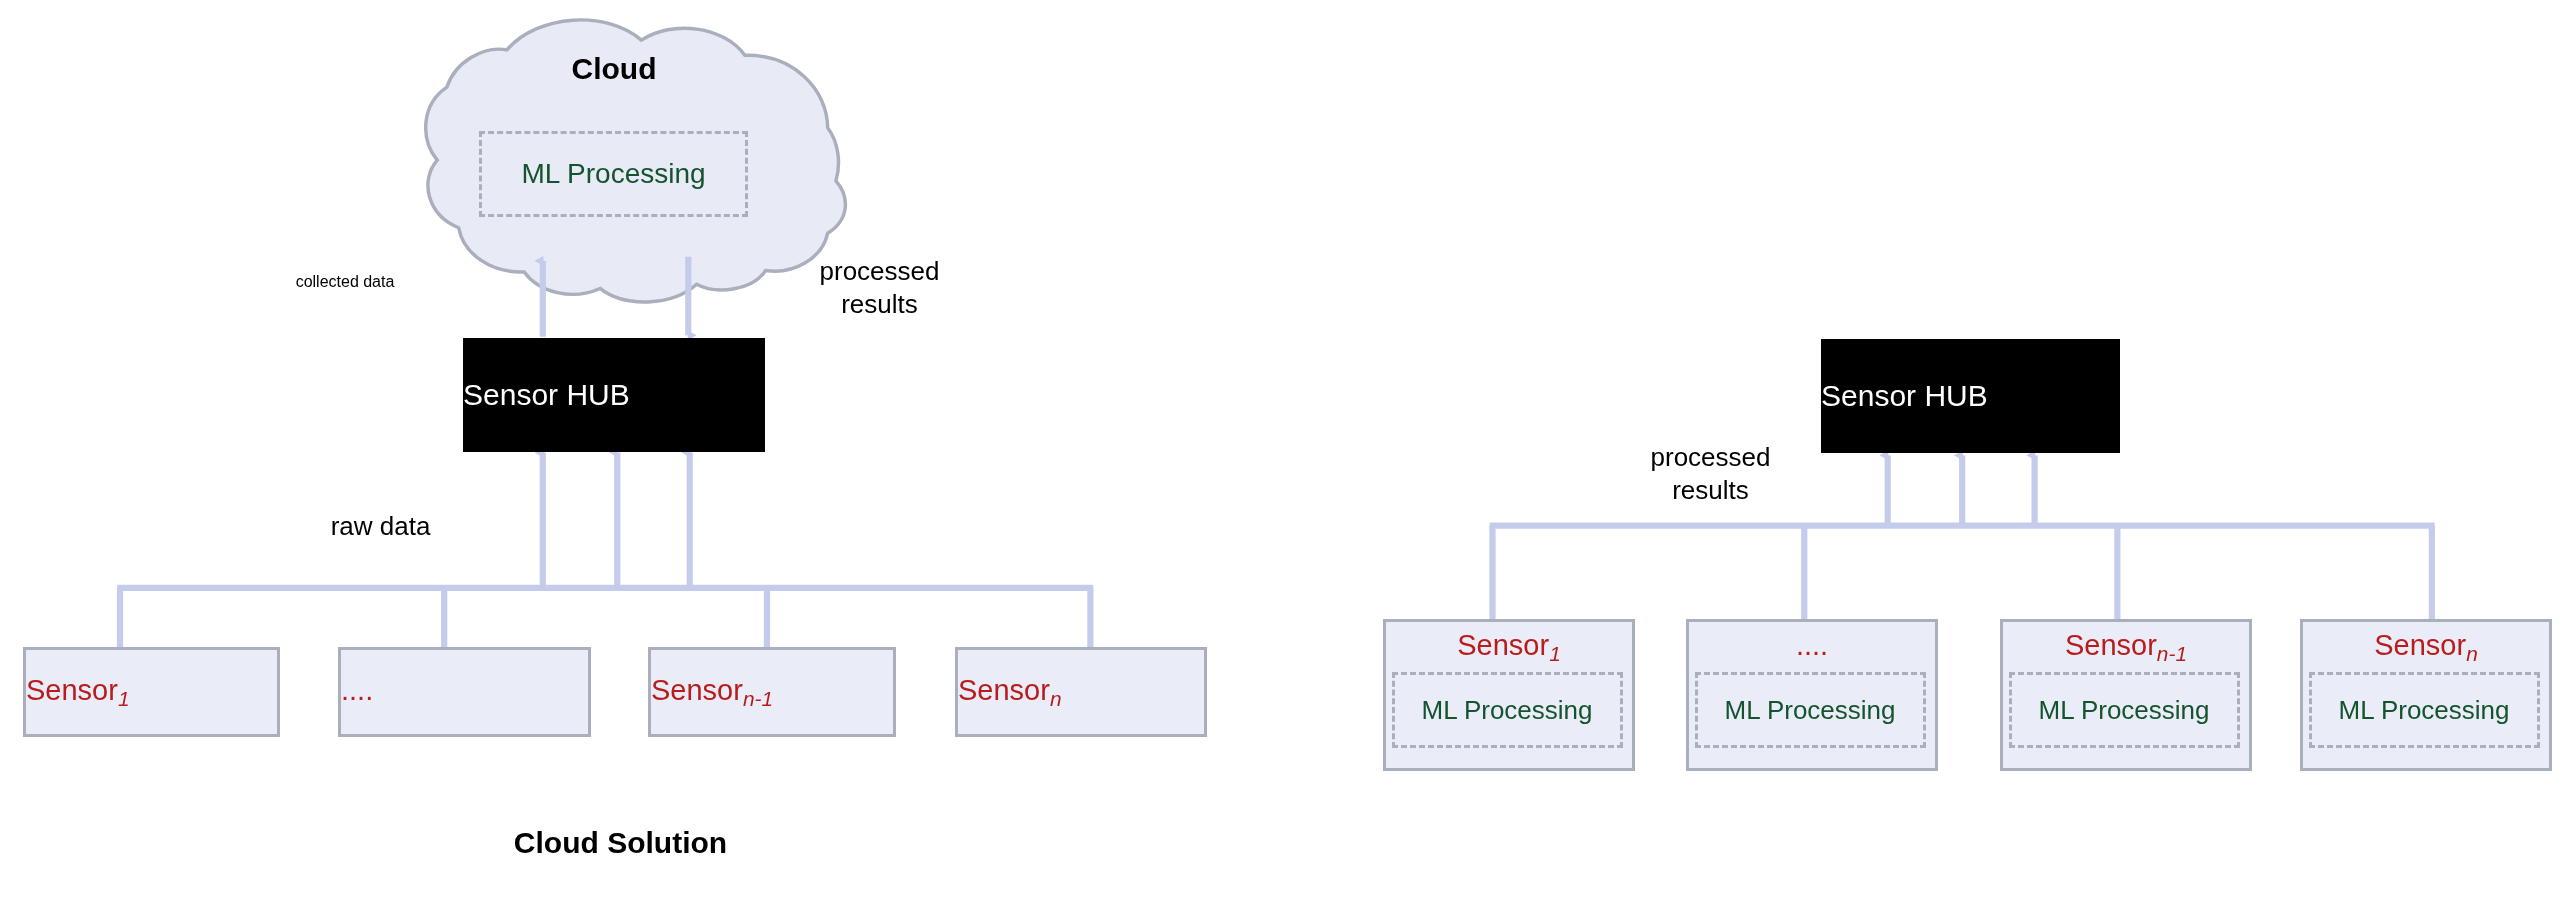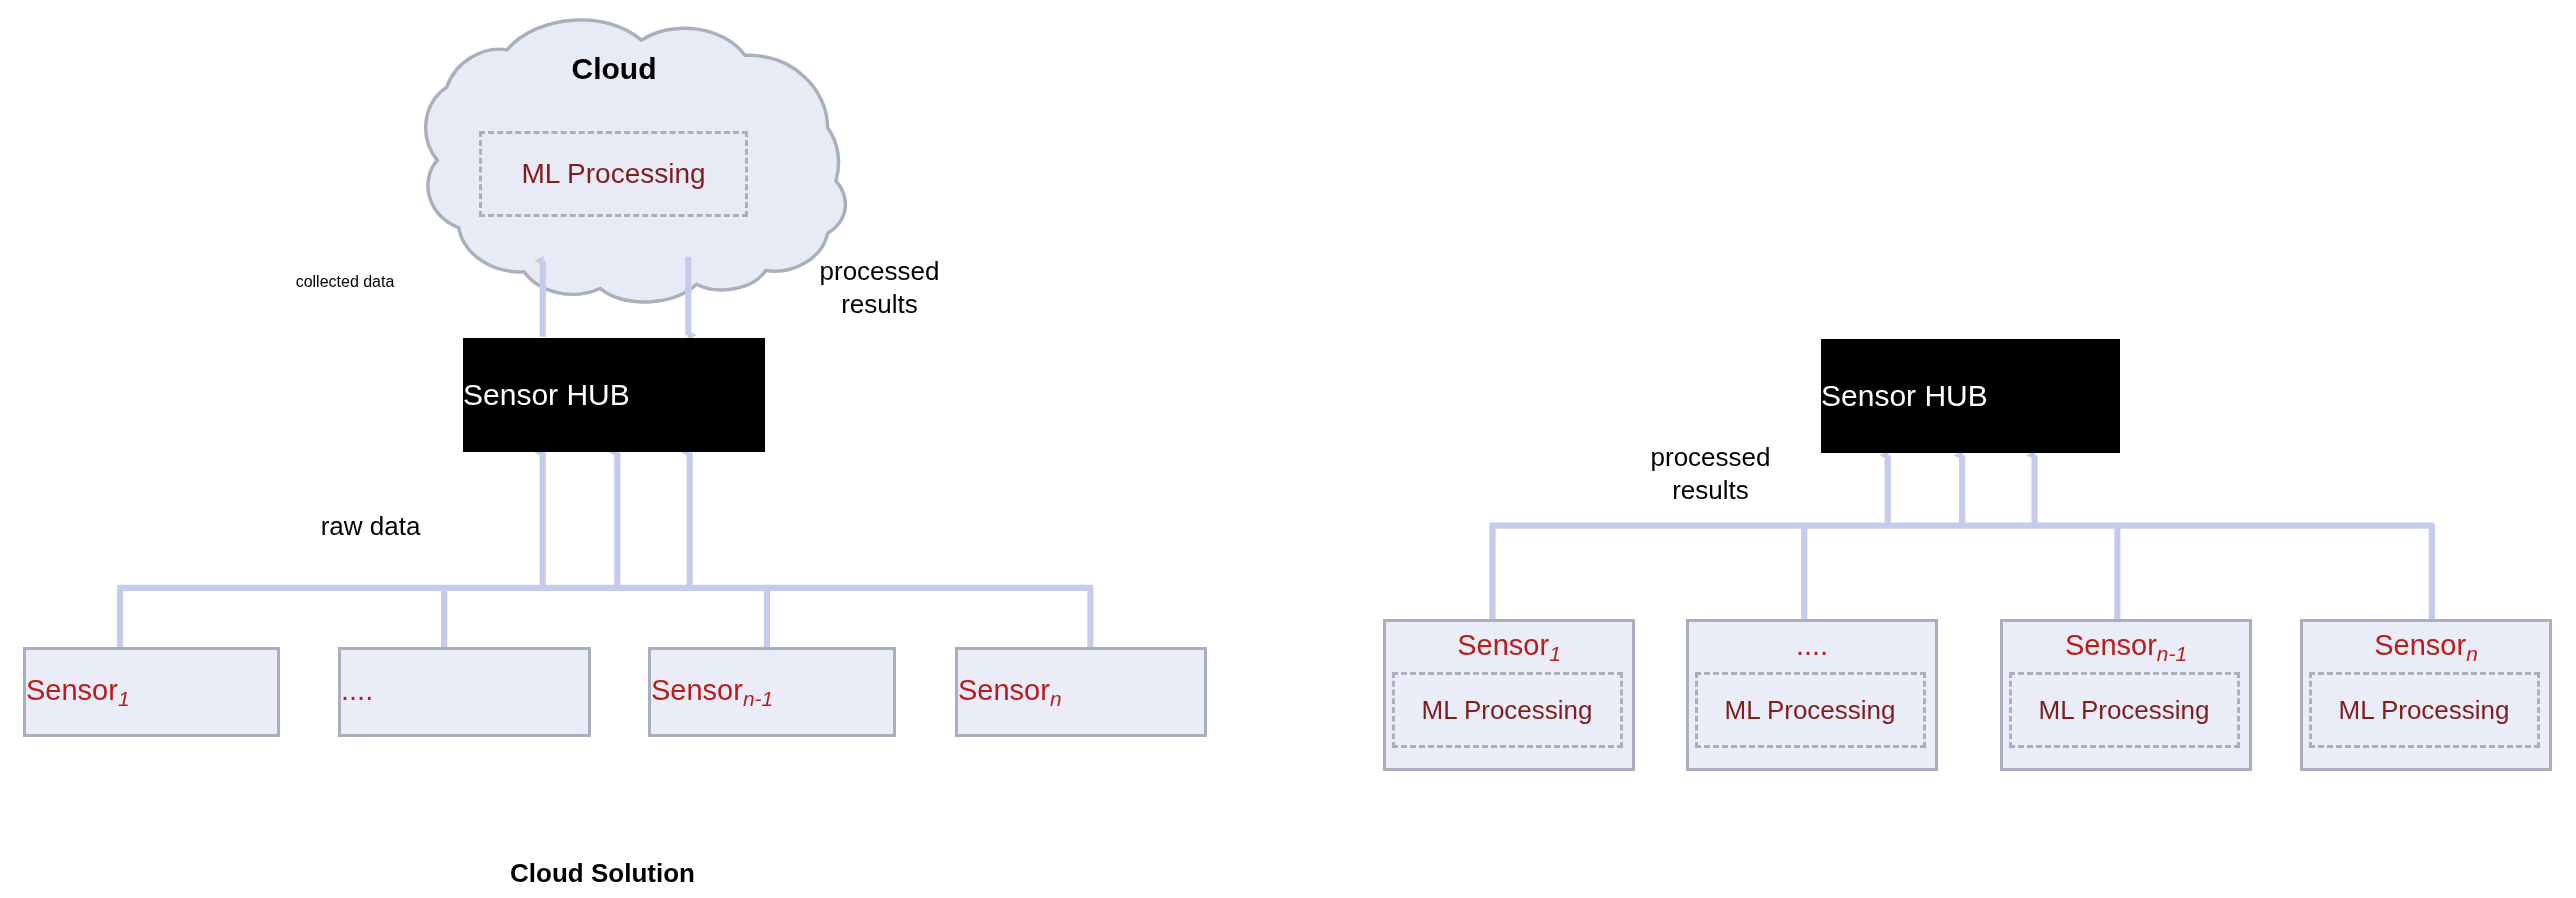--- a/index.html
+++ b/index.html
@@ -49,21 +49,21 @@
     line-height: 1.25;
   }
   .ml-dashed {
     position: absolute;
     box-sizing: border-box;
     border: 3.4px dashed #A9AFBC;
     display: flex;
     align-items: center;
     justify-content: center;
     text-align: center;
-    color: #7f1d1d;
+    color: #14532d;
   }
   .caption {
     position: absolute;
     font-weight: bold;
     color: #000000;
     text-align: center;
     white-space: nowrap;
   }
   .sensor-label {
     font-size: 29px;
@@ -154,36 +154,36 @@
 
   <div class="node hub-box" style="left:463px; top:338px; width:302px; height:114px;">
     <span class="hub-label">Sensor HUB</span>
   </div>
 
   <div class="label-text" style="left:228px; top:272px; width:234px; font-size:16px;">collected data</div>
 
   <div class="label-text" style="left:769px; top:255px; width:221px; font-size:26px;">processed
 results</div>
 
-  <div class="label-text" style="left:274px; top:510px; width:193px; font-size:26px;">raw data</div>
+  <div class="label-text" style="left:284px; top:510px; width:193px; font-size:26px;">raw data</div>
 
   <div class="node sensor-box" style="left:23px; top:647px; width:257px; height:90px;">
     <span class="sensor-label"><span>Sensor</span><sub>1</sub></span>
   </div>
   <div class="node sensor-box" style="left:338px; top:647px; width:253px; height:90px;">
     <span class="sensor-label"><span>....</span><sub></sub></span>
   </div>
   <div class="node sensor-box" style="left:648px; top:647px; width:248px; height:90px;">
     <span class="sensor-label"><span>Sensor</span><sub>n-1</sub></span>
   </div>
   <div class="node sensor-box" style="left:955px; top:647px; width:252px; height:90px;">
     <span class="sensor-label"><span>Sensor</span><sub>n</sub></span>
   </div>
 
-  <div class="caption" style="left:292px; top:826px; width:621px; font-size:26px;margin-top:32px;">Cloud Solution</div>
+  <div class="caption" style="left:310px; top:826px; width:621px; font-size:30px;">Cloud Solution</div>
 
   <div class="node hub-box" style="left:1821px; top:339px; width:299px; height:114px;">
     <span class="hub-label">Sensor HUB</span>
   </div>
 
   <div class="label-text" style="left:1607px; top:441px; width:207px; font-size:26px;">processed
 results</div>
 
   <div class="node sensor-box" style="left:1383px; top:619px; width:252px; height:152px; display:block;">
     <div style="height:50px; display:flex; align-items:center; justify-content:center;">

